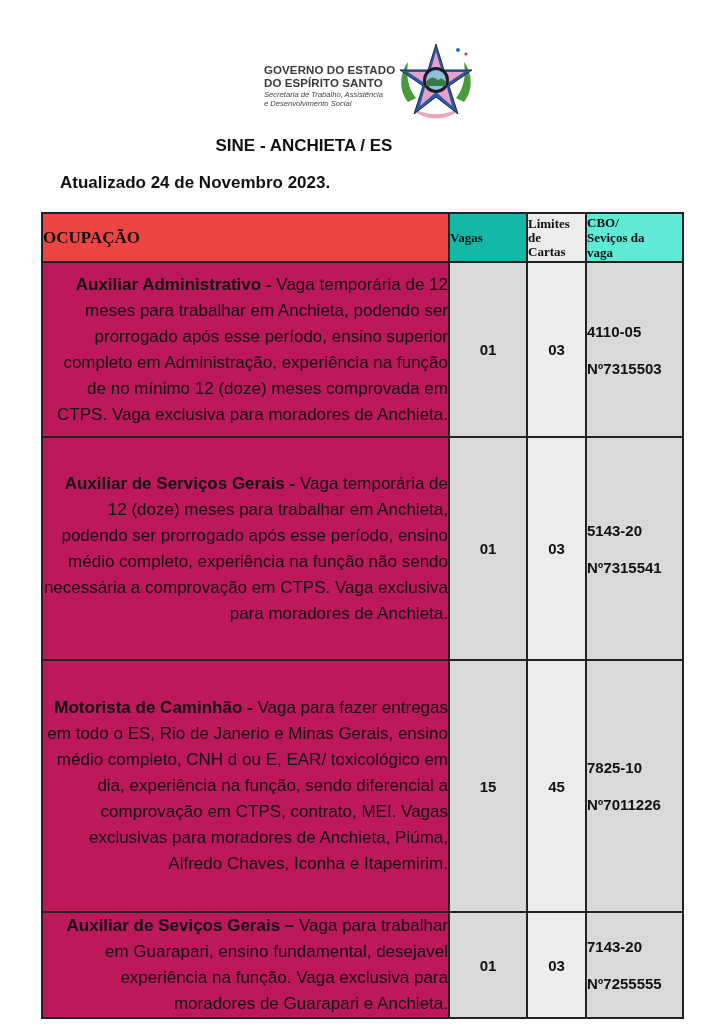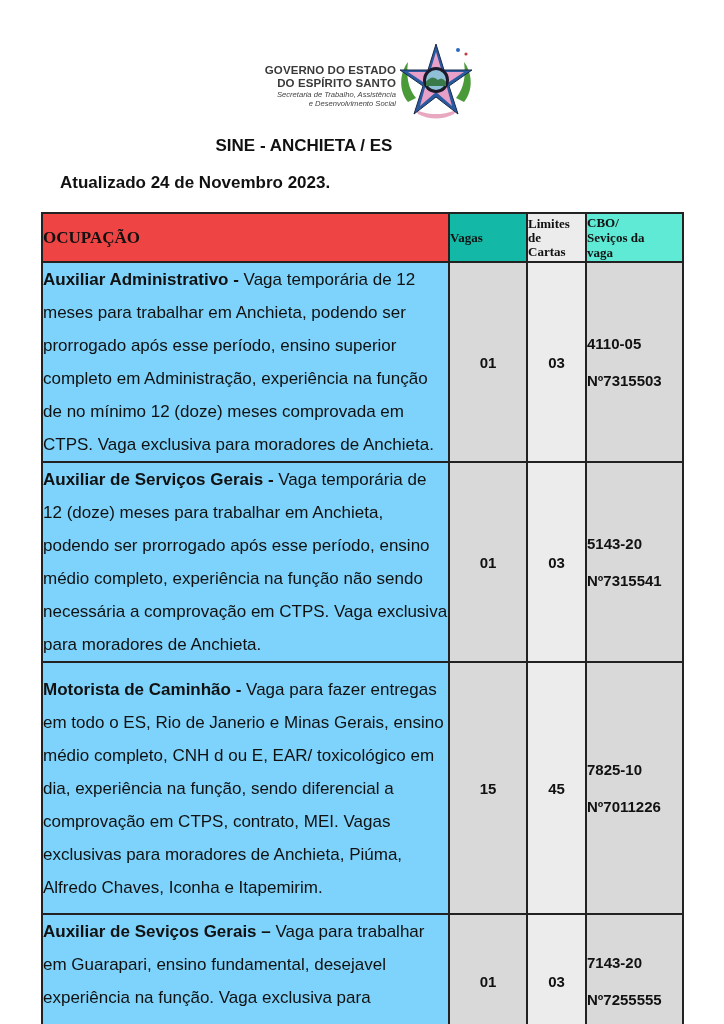--- a/index.html
+++ b/index.html
@@ -1,33 +1,33 @@
 <!DOCTYPE html>
 <html><head>
 <meta charset="utf-8">
 <style>
   html, body { margin: 0; padding: 0; background: #ffffff; }
   body { width: 724px; height: 1024px; position: relative; overflow: hidden; font-family: "Liberation Sans", sans-serif; color: #111; }
   .logo { position: absolute; left: 248px; top: 42px; width: 232px; height: 78px; }
-  .logo-text { position: absolute; left: 0; top: 22px; width: 148px; text-align: right; }
+  .logo-text { position: absolute; left: 16px; top: 22px; width: 148px; }
   .gov1 { font-family: "Liberation Sans", sans-serif; font-weight: bold; font-size: 11.5px; color: #3a3a3a; line-height: 13px; letter-spacing: 0.1px; }
   .gov2 { font-family: "Liberation Sans", sans-serif; font-style: italic; font-size: 7.6px; color: #444; line-height: 9px; }
   .crest { position: absolute; left: 146px; top: 0px; width: 84px; height: 78px; }
   .title { position: absolute; left: 0; width: 588px; top: 136px; text-align: center; font-weight: bold; font-size: 17px; }
   .title span { position: relative; left: 10px; }
   .updated { position: absolute; left: 60px; top: 173px; font-weight: bold; font-size: 17px; }
   table.jobs { position: absolute; left: 41px; top: 212px; border-collapse: collapse; width: 641px; table-layout: fixed; }
   table.jobs td, table.jobs th { border: 2px solid #222; padding: 0; vertical-align: middle; }
   col.c1 { width: 407px; } col.c2 { width: 78px; } col.c3 { width: 59px; } col.c4 { width: 97px; }
   th { font-family: "Liberation Serif", serif; font-weight: bold; text-align: left; }
   th.occ { font-size: 17px; vertical-align: top; padding: 2px 0 0 6px; background: #ef4444; height: 47px; }
   th.vagas { font-size: 13px; background: #14b8a6; padding-left: 6px; }
   th.lim { font-size: 13px; line-height: 14px; background: #ececec; padding: 2px 0 2px 3px; }
   th.cbo { font-size: 13px; line-height: 15px; background: #5eead4; padding: 2px 0 0 4px; vertical-align: top; }
-  td.desc { font-size: 17px; line-height: 33px; padding: 1px 2px 1px 3px; text-align: left; background: #7dd3fc; }
+  td.desc { font-size: 17px; line-height: 26px; padding: 1px 2px 1px 3px; text-align: right; background: #be185d; }
   td.desc b { font-weight: bold; }
   td.num { text-align: center; font-weight: bold; font-size: 15px; }
   td.v { background: #d9d9d9; }
   td.l { background: #ececec; }
   td.code { background: #d9d9d9; font-weight: bold; font-size: 15px; line-height: 37px; padding-left: 1px; }
   td.code.tight { line-height: 26px; }
   .code-line { display: block; white-space: nowrap; }
 </style>
 </head>
 <body>
@@ -82,21 +82,21 @@
   <tbody>
     <tr style="height:175px">
       <td class="desc"><b>Auxiliar Administrativo -</b><span> Vaga temporária de 12 meses para trabalhar em Anchieta, podendo ser prorrogado após esse período, ensino superior completo em Administração, experiência na função de no mínimo 12 (doze) meses comprovada em CTPS. Vaga exclusiva para moradores de Anchieta.</span></td>
       <td class="num v">01</td>
       <td class="num l">03</td>
       <td class="code">
           <span class="code-line">4110-05</span>
           <span class="code-line">Nº7315503</span>
         </td>
     </tr>
-    <tr style="height:173px">
+    <tr style="height:223px">
       <td class="desc"><b>Auxiliar de Serviços Gerais -</b><span> Vaga temporária de 12 (doze) meses para trabalhar em Anchieta, podendo ser prorrogado após esse período, ensino médio completo, experiência na função não sendo necessária a comprovação em CTPS. Vaga exclusiva para moradores de Anchieta.</span></td>
       <td class="num v">01</td>
       <td class="num l">03</td>
       <td class="code">
           <span class="code-line">5143-20</span>
           <span class="code-line">Nº7315541</span>
         </td>
     </tr>
     <tr style="height:252px">
       <td class="desc"><b>Motorista de Caminhão -</b><span> Vaga para fazer entregas em todo o ES, Rio de Janerio e Minas Gerais, ensino médio completo, CNH d ou E, EAR/ toxicológico em dia, experiência na função, sendo diferencial a comprovação em CTPS, contrato, MEI. Vagas exclusivas para moradores de Anchieta, Piúma, Alfredo Chaves, Iconha e Itapemirim.</span></td>

